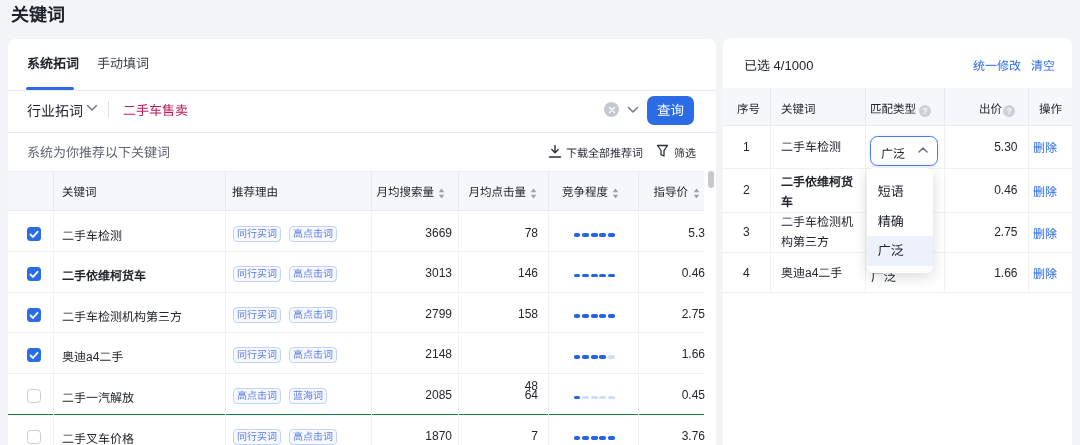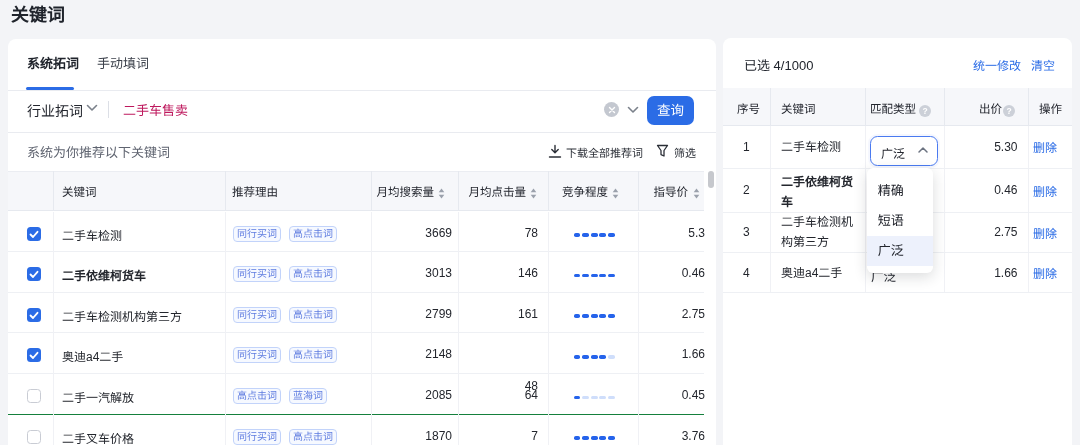--- a/index.html
+++ b/index.html
@@ -135,21 +135,21 @@
     <div class="vline vlite" style="left:630px; top:0; height:40.65px;"></div>
   </div>
       <div style="position:relative; height:40.65px; border-bottom:1px solid #eef0f4; font-size:12px; color:#23262d;">
     <div class="abs" style="left:19px; top:15px; width:14px; height:14px; background:#2b6ce6; border-radius:3.5px;"></div>
         <svg class="abs" style="left:21px; top:18px;" width="10" height="9" viewBox="0 0 10 9">
           <path d="M1.5 4.5 L4 7 L8.5 1.8" fill="none" stroke="#fff" stroke-width="1.8" stroke-linecap="round" stroke-linejoin="round"></path>
         </svg>
     <div class="abs" style="left:54px; top:14px;font-family:Liberation Serif, serif;">二手车检测机构第三方</div>
     <div class="abs" style="left:225px; top:14px;"><span style="display:inline-block; height:16px; line-height:14.5px; padding:0 3px; font-size:10px; color:#5e7ce0; background:#f6f9ff; border:1px solid #c2d3fa; border-radius:4px; margin-right:8px;">同行买词</span><span style="display:inline-block; height:16px; line-height:14.5px; padding:0 3px; font-size:10px; color:#5e7ce0; background:#f6f9ff; border:1px solid #c2d3fa; border-radius:4px; margin-right:8px;">高点击词</span></div>
     <div class="abs" style="left:363px; top:14px; width:81px; text-align:right;">2799</div>
-    <div class="abs" style="left:450px; top:14px; width:80px; text-align:right;">161</div>
+    <div class="abs" style="left:450px; top:14px; width:80px; text-align:right;">158</div>
     <div class="abs" style="left:565.5px; top:21.5px; display:flex; align-items:center;">
           <span style="display:inline-block; width:6.9px; height:3.8px; border-radius:1.8px; background:#2563eb; margin-right:1.7px;"></span>
           <span style="display:inline-block; width:6.9px; height:3.8px; border-radius:1.8px; background:#2563eb; margin-right:1.7px;"></span>
           <span style="display:inline-block; width:6.9px; height:3.8px; border-radius:1.8px; background:#2563eb; margin-right:1.7px;"></span>
           <span style="display:inline-block; width:6.9px; height:3.8px; border-radius:1.8px; background:#2563eb; margin-right:1.7px;"></span>
           <span style="display:inline-block; width:6.9px; height:3.8px; border-radius:1.8px; background:#2563eb; margin-right:0px;"></span>
         </div>
     <div class="abs" style="left:630px; top:14px; width:67px; text-align:right;">2.75</div>
     <div class="vline vlite" style="left:45px; top:0; height:40.65px;"></div>
     <div class="vline vlite" style="left:217px; top:0; height:40.65px;"></div>
@@ -316,16 +316,16 @@
         </div>
     <div class="vline vlite" style="left:46.5px; top:0; height:100%;"></div>
     <div class="vline vlite" style="left:141.5px; top:0; height:100%;"></div>
     <div class="vline vlite" style="left:220.5px; top:0; height:100%;"></div>
     <div class="vline vlite" style="left:305px; top:0; height:100%;"></div>
   </div>
     </div>
   </div>
 
   <div class="abs" id="dropdown" style="left:866.7px; top:168.2px; width:66.3px; height:104.7px; background:#fff; border-radius:6px; box-shadow:0 4px 14px rgba(31,35,41,.16); padding-top:7.5px; z-index:9;">
+    <div style="height:31px; line-height:31px; padding-left:11px; font-size:13px; color:#23262e;">短语</div>
     <div style="height:29.5px; line-height:29.5px; padding-left:11px; font-size:13px; color:#23262e;">精确</div>
-    <div style="height:31px; line-height:31px; padding-left:11px; font-size:13px; color:#23262e;">短语</div>
     <div style="height:30px; line-height:30px; padding-left:11px; font-size:13px; color:#23262e; background:#edf1fc;">广泛</div>
   </div>
 
 </body></html>

